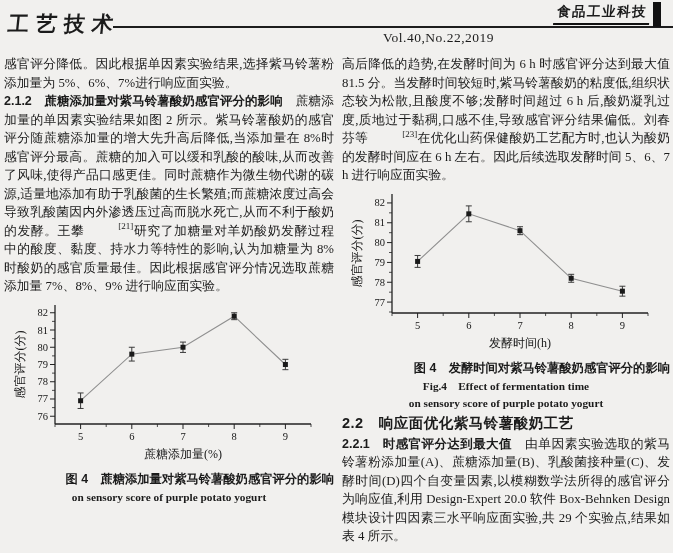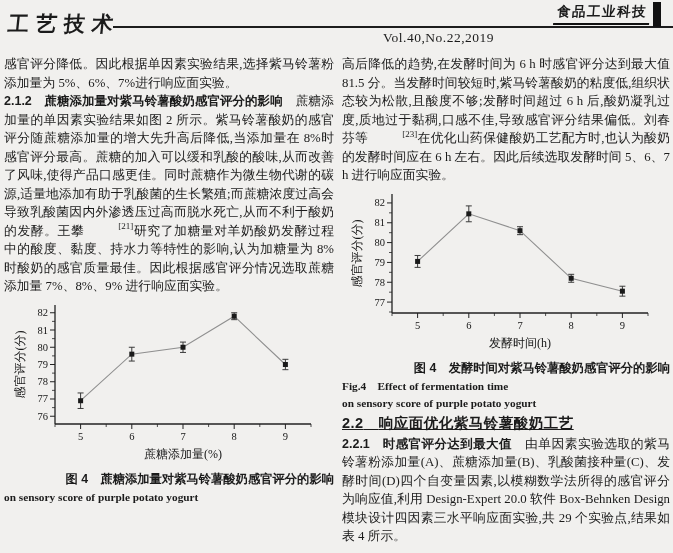--- a/index.html
+++ b/index.html
@@ -28,29 +28,29 @@
   .col-left{left:4px;}
   .col-right{left:342px;width:328px;}
   .body-text{
     margin:0;font-size:12.8px;line-height:18.5px;text-align:justify;
     text-justify:inter-ideograph;
   }
   .body-text sup{font-size:9px;line-height:0;margin-left:34px;}
   .runin{font-family:Liberation Sans, sans-serif;font-weight:bold;font-size:12.5px;}
   .sec-head{
     margin:3px 0 2px 0;font-family:"Liberation Sans","DejaVu Sans",sans-serif;
-    font-weight:bold;font-size:14.5px;letter-spacing:.5px;text-decoration:underline;
+    font-weight:bold;font-size:14.5px;letter-spacing:.5px;
   }
   
   .chart{width:312px;margin:2px auto 0 auto;}
   .cap-cn{
     text-align:right;font-family:"Liberation Sans","DejaVu Sans",sans-serif;
     font-weight:bold;font-size:12.3px;margin:1px 0 0 0;
   }
-  .cap-en{font-weight:bold;font-size:11.3px;margin:1px 0 0 0;line-height:16px;}
+  .cap-en{text-align:center;font-weight:bold;font-size:11.3px;margin:1px 0 0 0;line-height:16px;}
 </style>
 </head>
 <body>
 
 <div class="hdr">
   <div class="col-label">工艺技术</div>
   <div class="hdr-rule"></div>
   <div class="vol">Vol.40,No.22,2019</div>
   <div class="logo-wrap">
     <span class="logo-text">食品工业科技</span>

